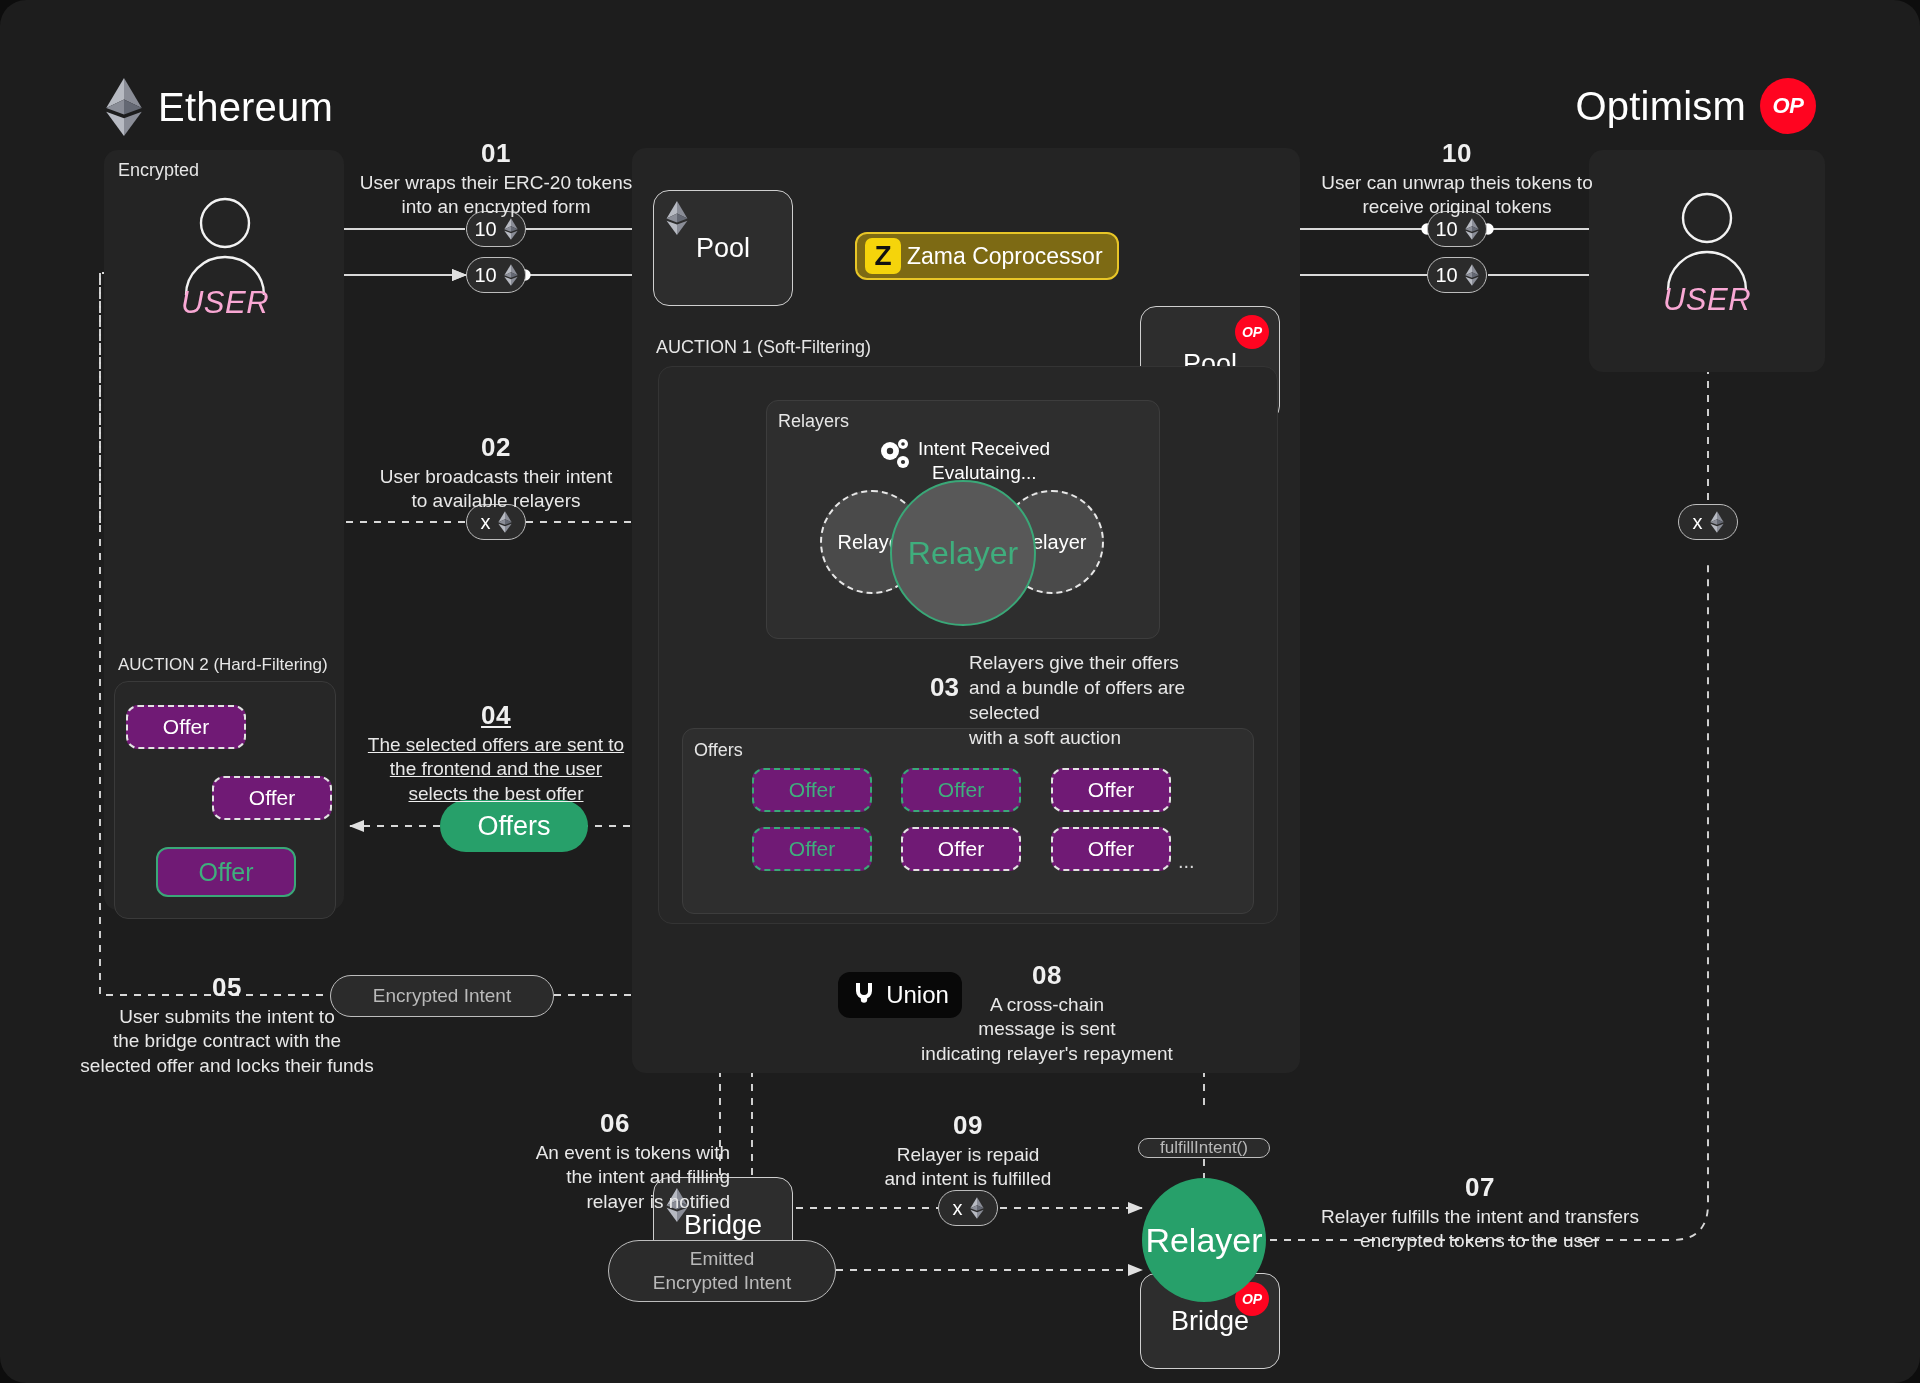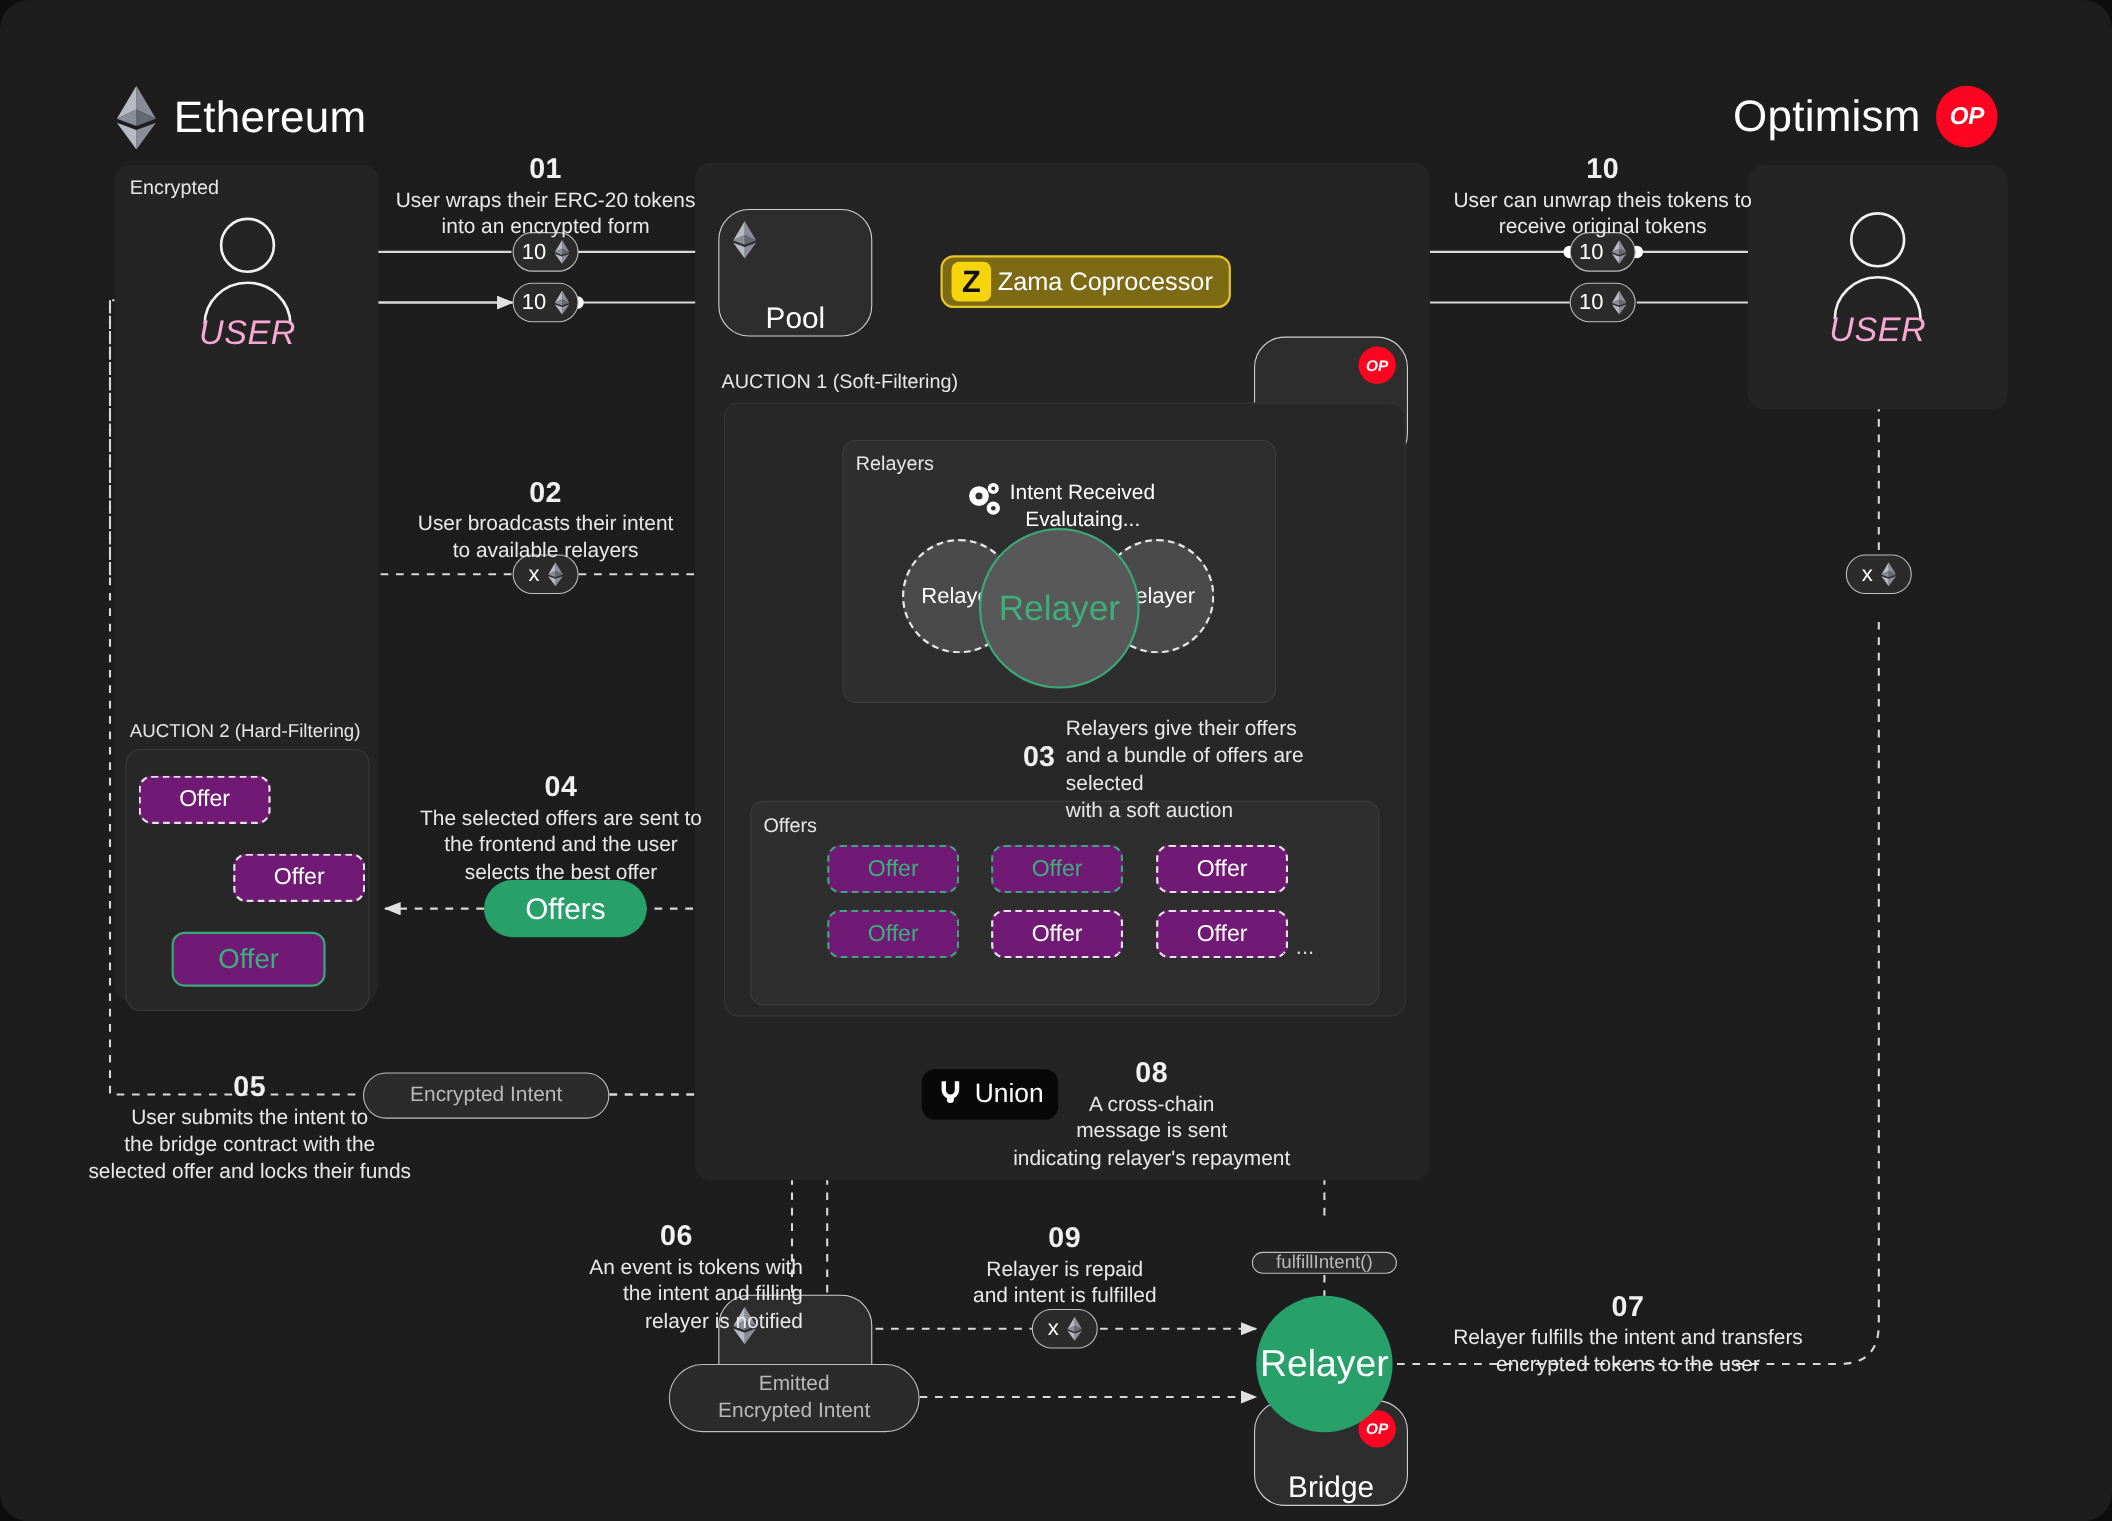--- a/index.html
+++ b/index.html
@@ -42,22 +42,22 @@
     border-radius: 14px;
   }
   .panel-label {
     font-size: 18px; color: #e6e6e6;
   }
 
   
   .node-box {
     background: #2d2d2d;
     border: 1.6px solid #cfcfcf;
-    border-radius: 28px;
-    display: flex; align-items: flex-end; justify-content: center;
+    border-radius: 16px;
+    display: flex; align-items: center; justify-content: center;
     color: #fff; font-size: 27px;
     position: relative;
   }
   .node-box .corner-eth { position: absolute; top: 10px; left: 12px; }
   .node-box .corner-op {
     position: absolute; top: 8px; right: 10px;
     width: 34px; height: 34px; border-radius: 50%;
     background: #ff0420; color: #fff;
     display: flex; align-items: center; justify-content: center;
     font-size: 14px; font-weight: bold; font-style: italic;
@@ -487,21 +487,21 @@
 to available relayers</div>
   </div>
 
   <div class="abs" style="left:930px; top:650px; width:320px; display:flex; gap:10px; align-items:flex-start;">
     <div class="num" style="font-size:26px; font-weight:bold; color:#f0f0f0; margin-top:22px;">03</div>
     <div class="desc" style="font-size:19px; line-height:1.32; color:#e8e8e8; white-space:pre-line; text-align:left;">Relayers give their offers
 and a bundle of offers are selected
 with a soft auction</div>
   </div>
 
-  <div class="abs step" style="left:360px; top:700px; width:300px;">
+  <div class="abs step" style="left:346px; top:700px; width:300px;text-decoration:underline;">
     <div class="num">04</div>
     <div class="desc" style="white-space:pre-line;">The selected offers are sent to
 the frontend and the user
 selects the best offer</div>
   </div>
 
   <div class="abs step" style="left:62px; top:972px; width:330px;">
     <div class="num">05</div>
     <div class="desc" style="white-space:pre-line;">User submits the intent to
 the bridge contract with the

